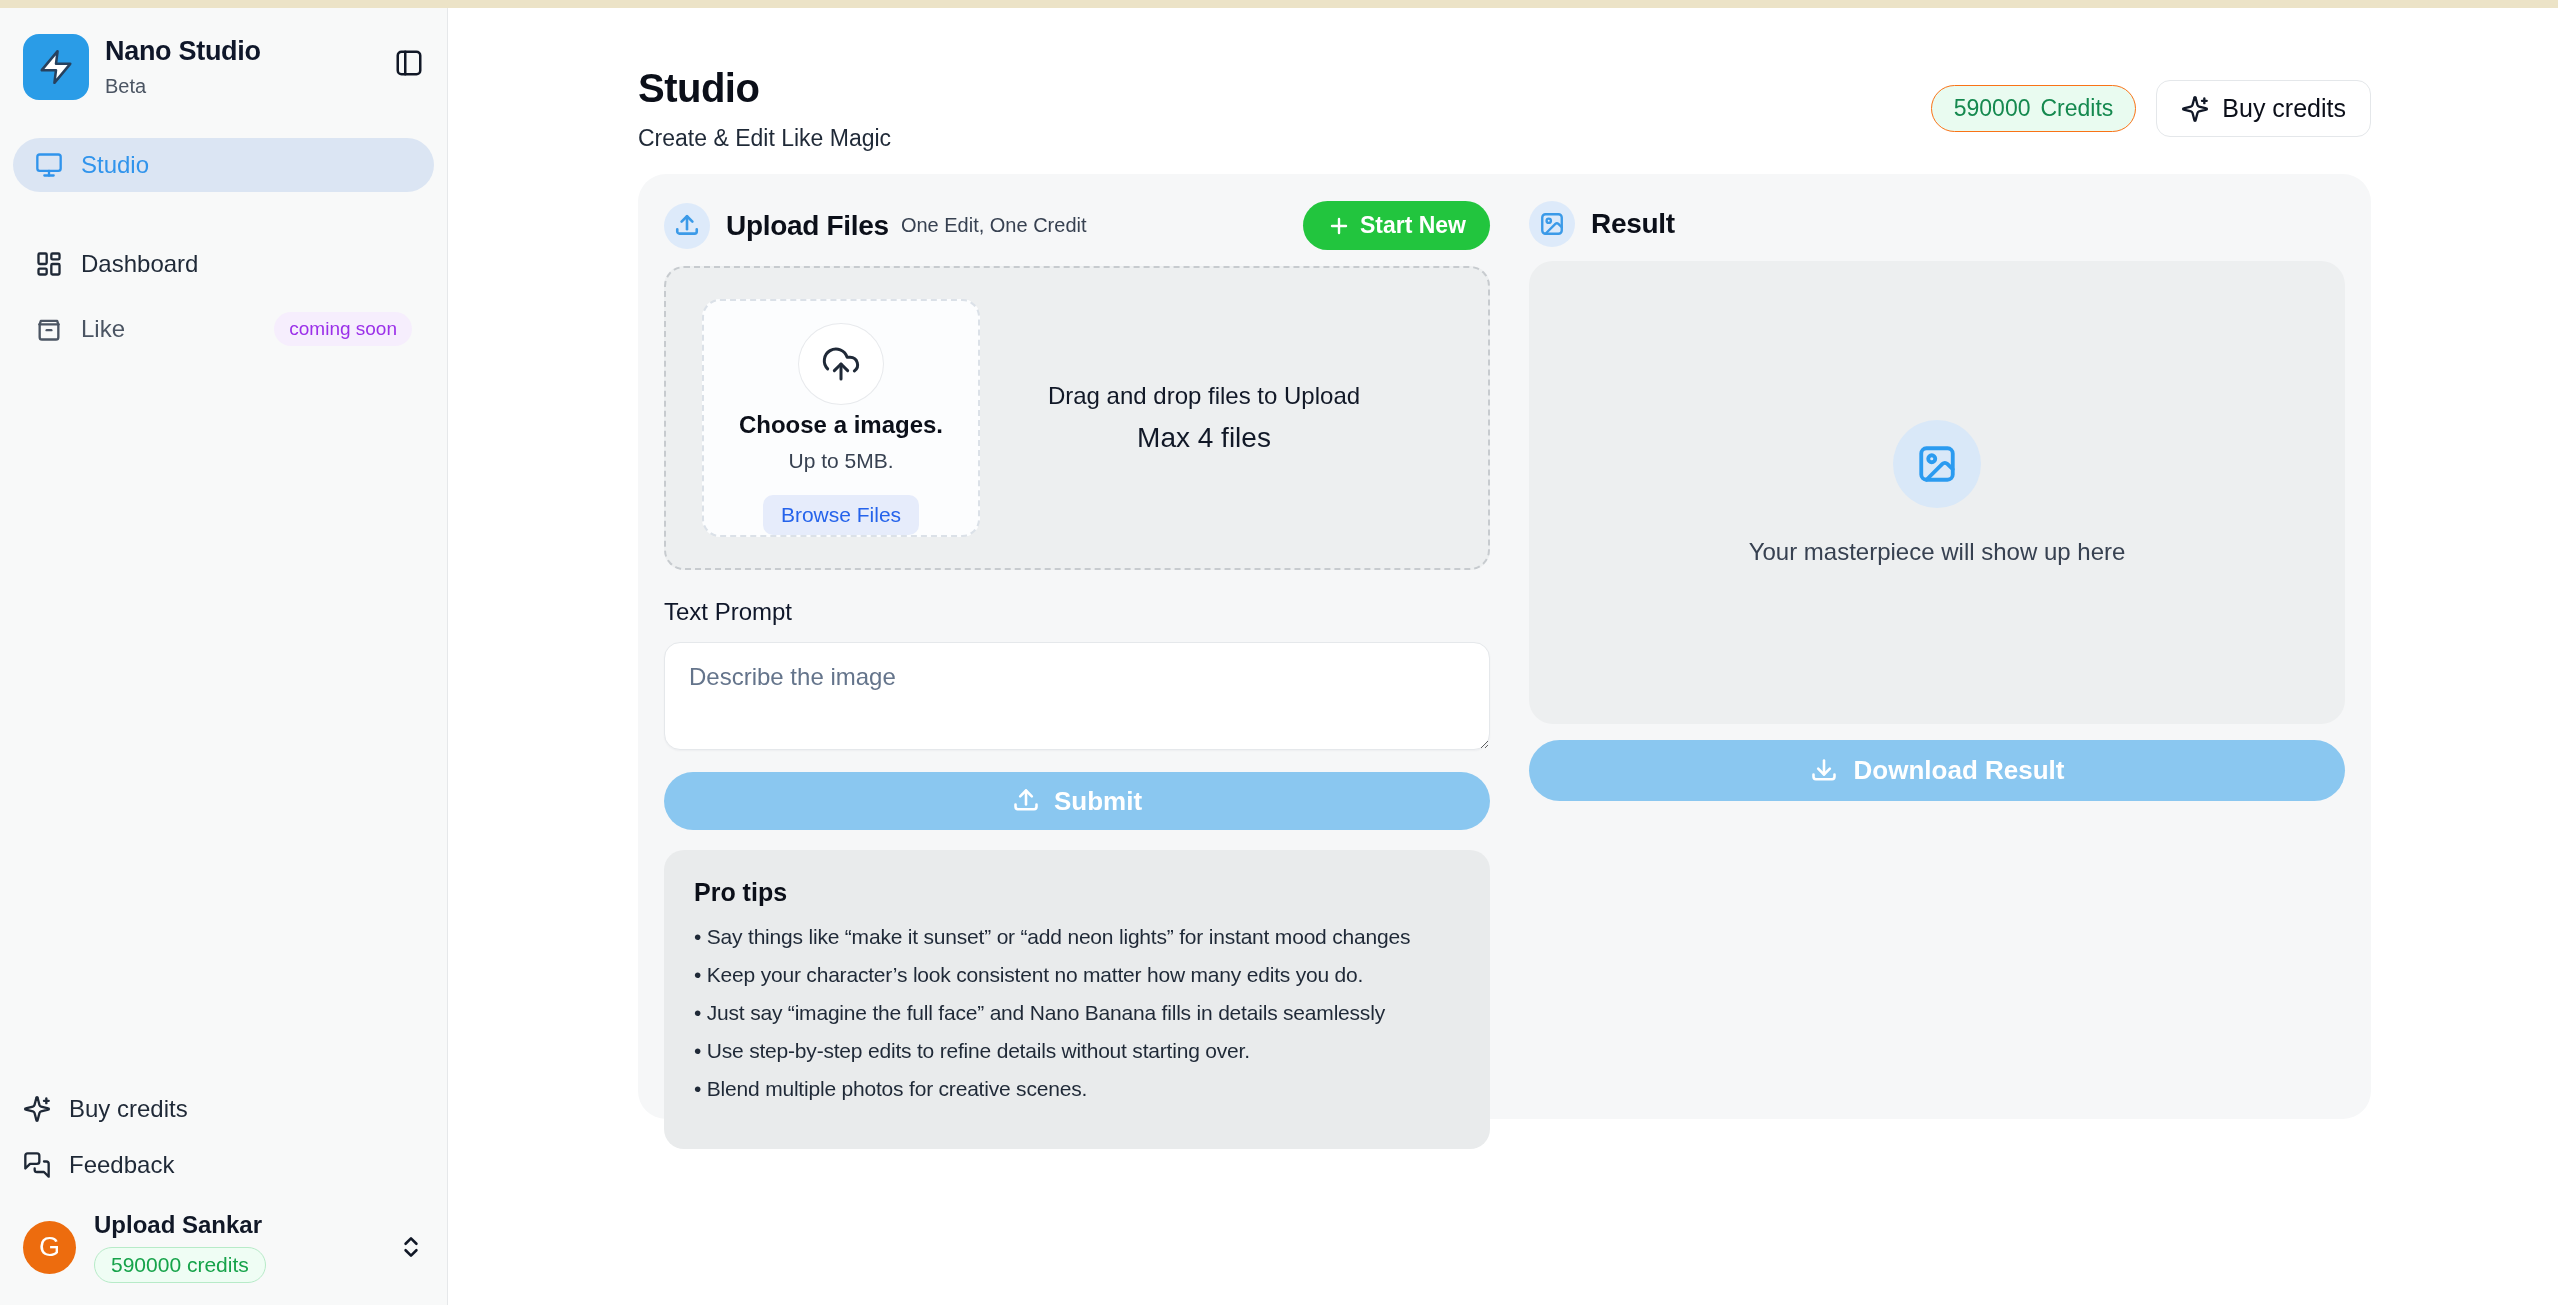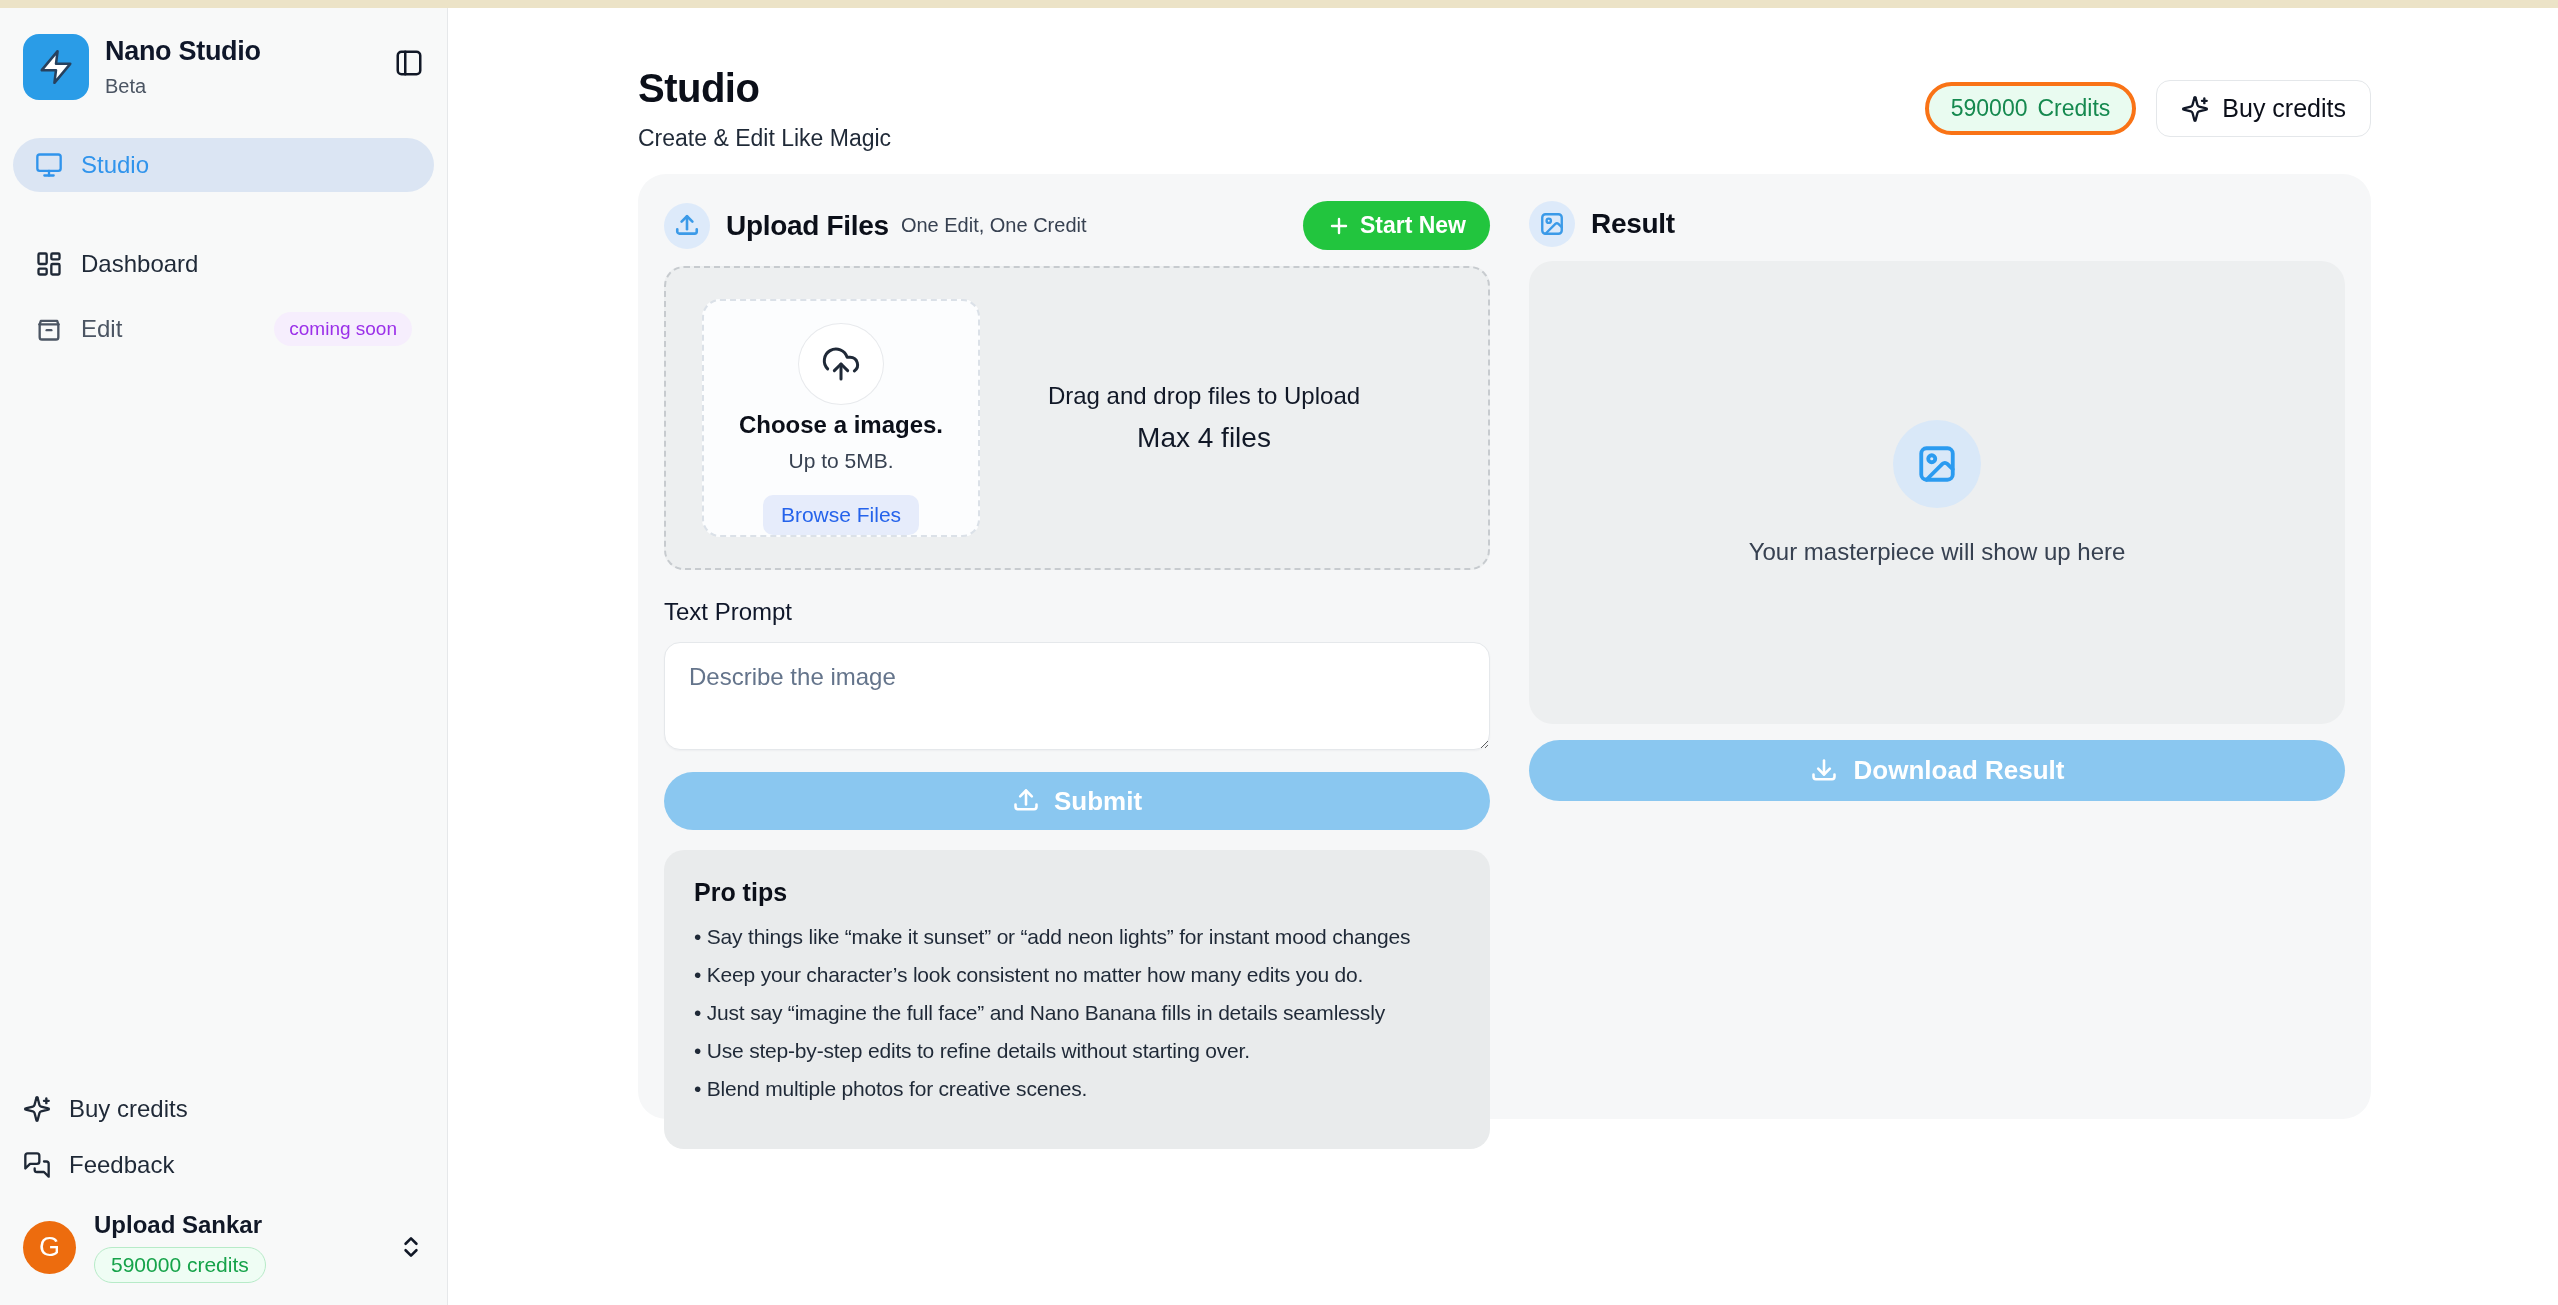--- a/index.html
+++ b/index.html
@@ -37,21 +37,21 @@
   .user-credits { display:inline-block; margin-top:8px; background:#effdf4; border:1px solid #b7ebc8;
                   color:#16a34a; font-size:21px; padding:5px 16px; border-radius:999px; }
   .user-chevron { margin-left:auto; cursor:pointer; }
 
   
   .main { flex:1; padding:58px 187px 0 190px; background:#ffffff; overflow:hidden; }
   .main-header { display:flex; justify-content:space-between; align-items:flex-start; }
   .page-title { font-size:40px; font-weight:bold; letter-spacing:-0.5px; color:#0b0f19; }
   .page-sub { font-size:23px; color:#1f2937; margin-top:14px; }
   .header-right { display:flex; align-items:center; gap:20px; margin-top:14px; }
-  .credits-badge { display:flex; align-items:center; gap:10px; background:#e9fbf0; border:4px solid #f97316;
+  .credits-badge { display:flex; align-items:center; gap:10px; background:#e9fbf0; border:1px solid #f97316;
                    border-radius:999px; padding:9px 22px; font-size:23px; color:#15894f; }
   .buy-credits-btn { display:flex; align-items:center; gap:13px; background:#ffffff; border:1px solid #e4e7ea;
                      border-radius:14px; padding:13px 24px; font-size:25px; color:#0b0f19; cursor:pointer; }
 
   
   .panel { margin-top:22px; background:#f6f7f8; border-radius:28px; padding:27px 26px; display:flex; gap:39px; height:945px; }
   .col-left { width:826px; min-width:826px; }
   .col-right { flex:1; display:flex; flex-direction:column; }
   .section-head { display:flex; align-items:center; }
   .icon-circle { width:46px; height:46px; border-radius:50%; background:#ddeafa; display:flex; align-items:center; justify-content:center; flex:0 0 auto; }
@@ -152,21 +152,21 @@
       <div class="nav-gap-sm"></div>
       <div class="nav-item muted">
         <span>
           <svg width="28" height="28" viewBox="0 0 24 24" fill="none" stroke="#4b5563" stroke-width="2" stroke-linecap="round" stroke-linejoin="round">
               <path d="M4 8l1-3h14l1 3"></path>
               <path d="M4 8v11a2 2 0 0 0 2 2h12a2 2 0 0 0 2-2V8"></path>
               <path d="M4 8h16"></path>
               <path d="M10 13h4"></path>
             </svg>
         </span>
-        <span class="nav-label">Edit</span>
+        <span class="nav-label">Like</span>
         <span class="badge-soon">coming soon</span>
       </div>
     </nav>
 
     <div class="sb-spacer"></div>
 
     <div class="sb-foot-item">
       <span>
         <svg width="28" height="28" viewBox="0 0 24 24" fill="none" stroke="#1f2937" stroke-width="2" stroke-linecap="round" stroke-linejoin="round">
             <path d="M9.9 15.5a2 2 0 0 0-1.4-1.4l-6.2-1.6a.5.5 0 0 1 0-1l6.2-1.6a2 2 0 0 0 1.4-1.4l1.6-6.2a.5.5 0 0 1 1 0l1.6 6.2a2 2 0 0 0 1.4 1.4l6.2 1.6a.5.5 0 0 1 0 1l-6.2 1.6a2 2 0 0 0-1.4 1.4l-1.6 6.2a.5.5 0 0 1-1 0z"></path>

